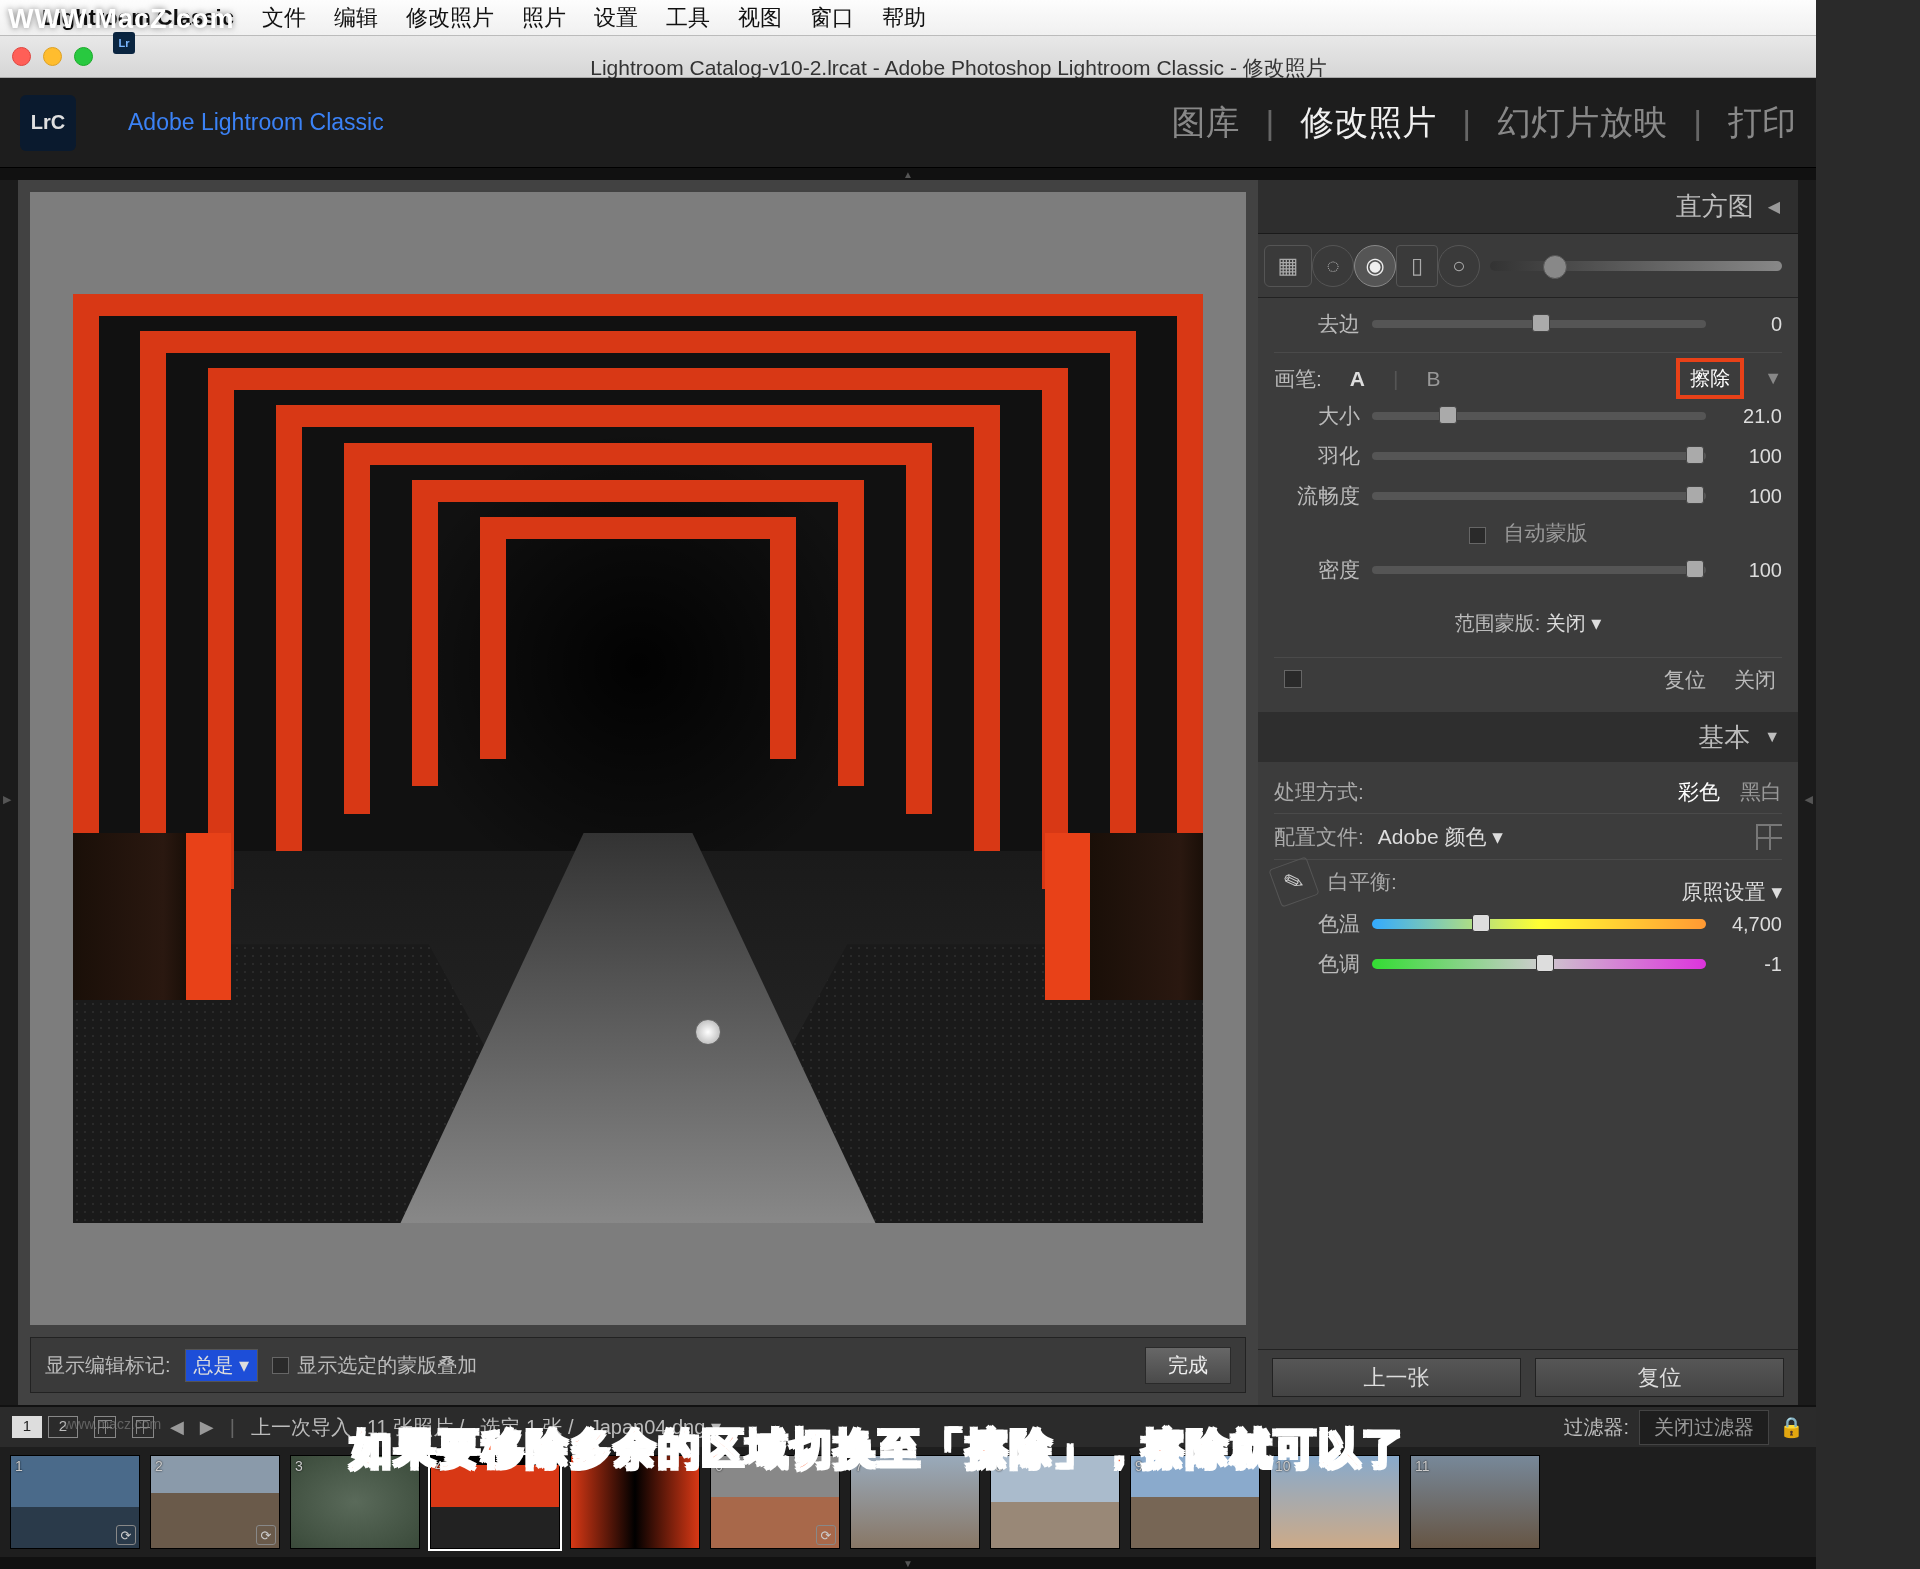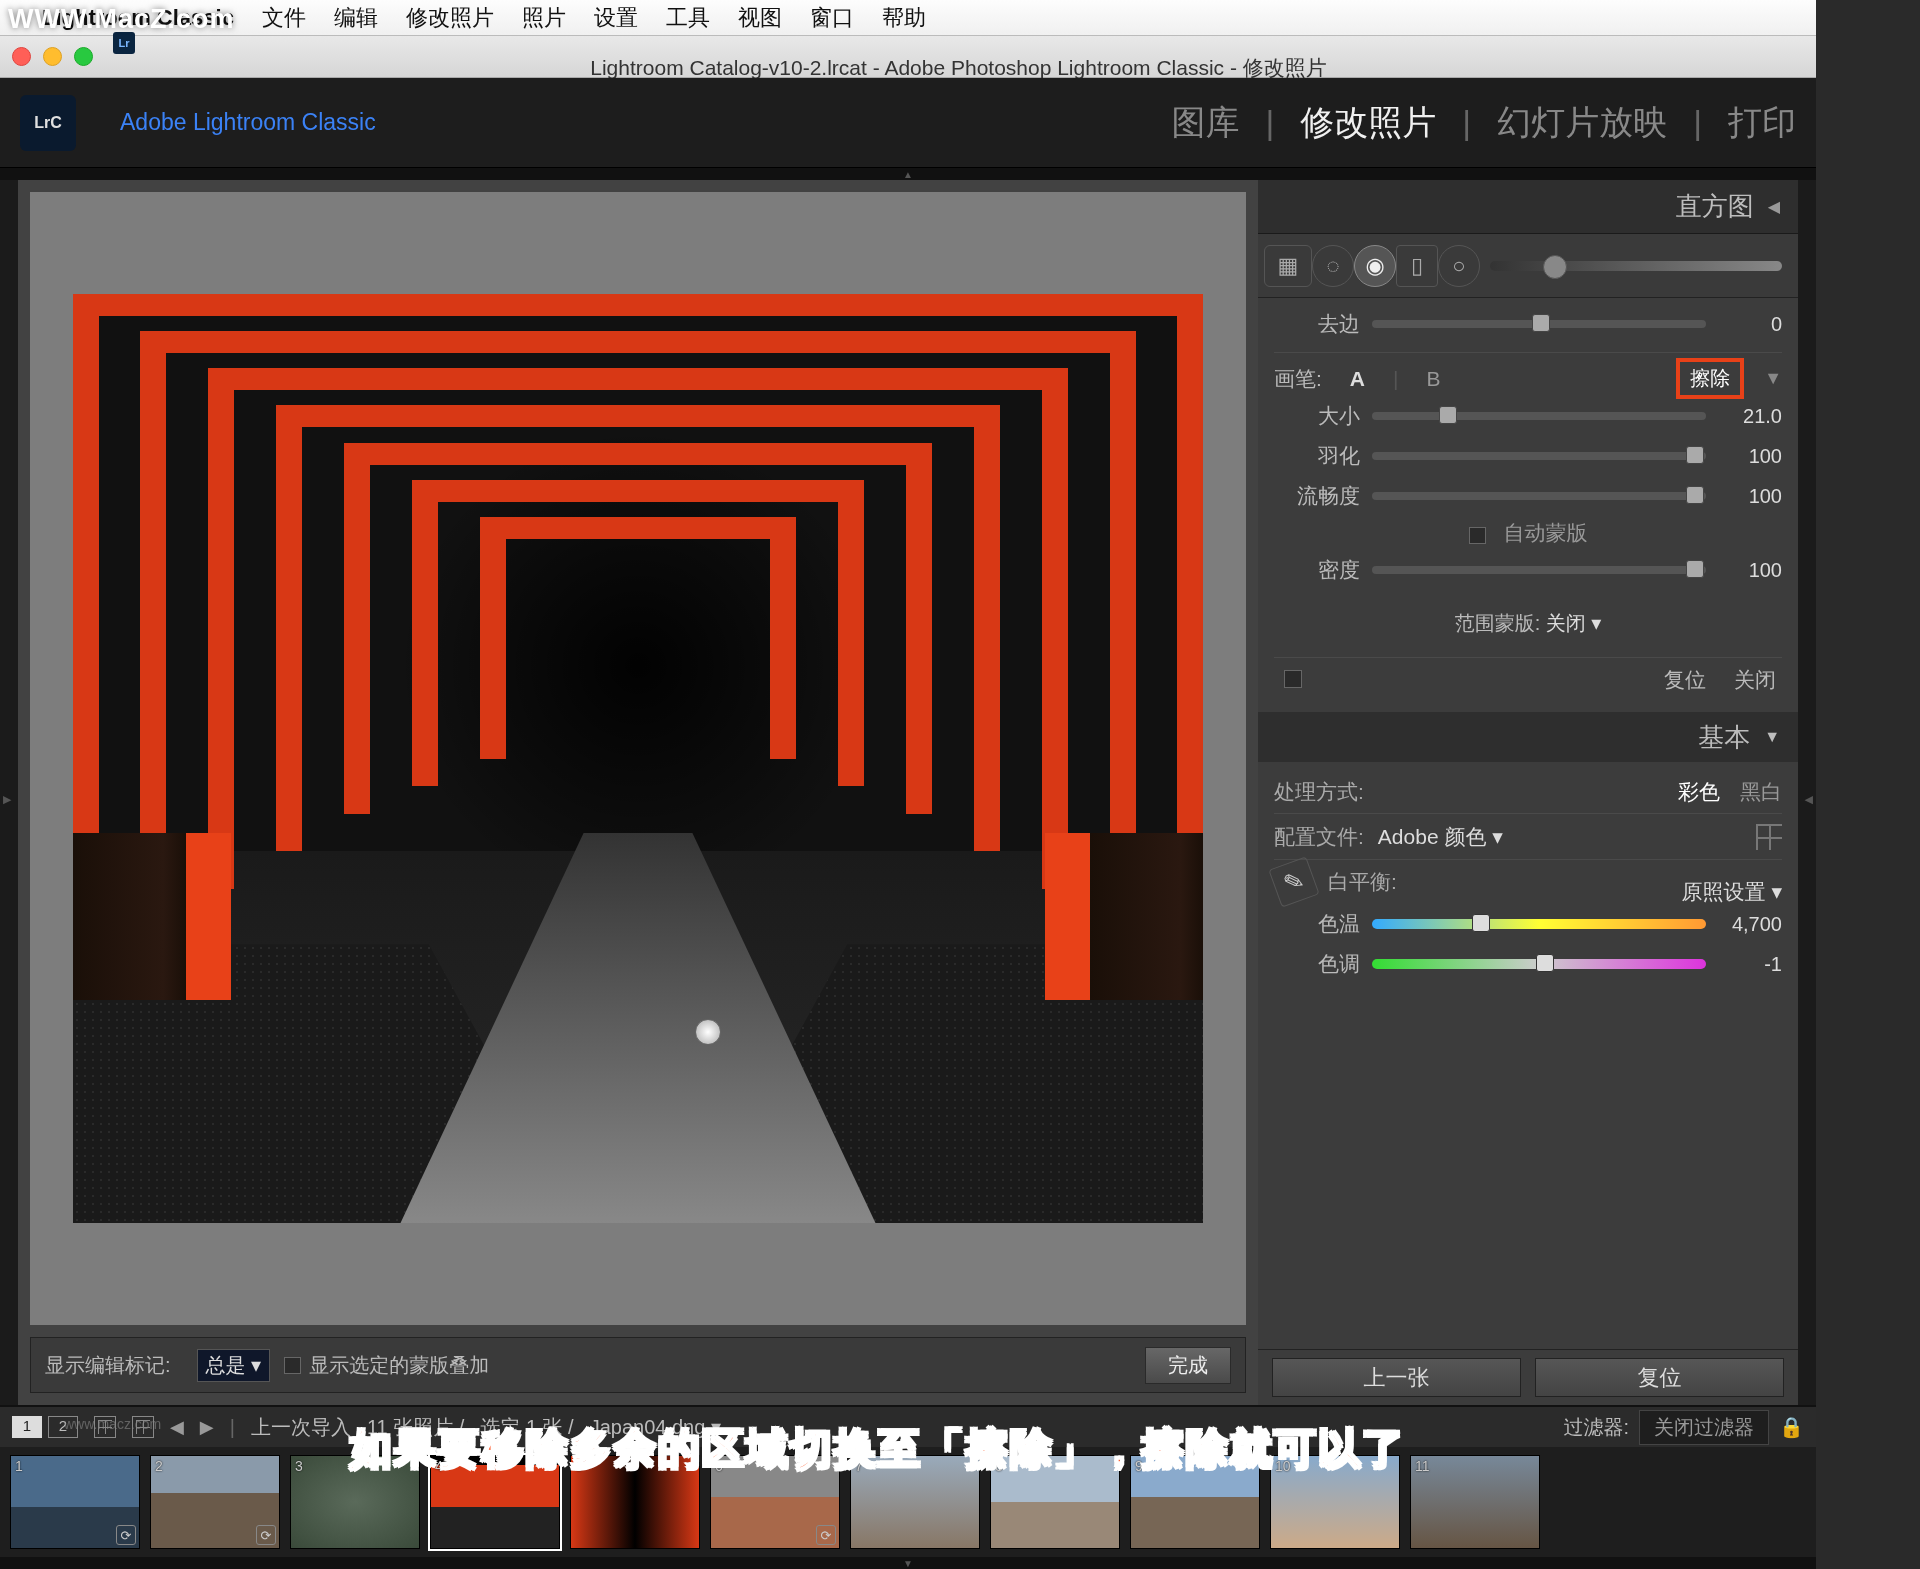--- a/index.html
+++ b/index.html
@@ -14,21 +14,21 @@
 
 .win-title { height:42px; background:linear-gradient(#e8e8e8,#d6d6d6); display:flex; align-items:center; padding:0 12px; border-bottom:1px solid #aaa; color:#333; font-size:21px; }
 .traffic { display:flex; gap:12px; margin-right:20px; }
 .traffic span { width:19px; height:19px; border-radius:50%; display:block; }
 .t-red{background:#ff5f57;border:1px solid #e0443e;} .t-yel{background:#ffbd2e;border:1px solid #dea123;} .t-grn{background:#28c940;border:1px solid #1aab29;}
 .win-title .title-text{ flex:1; text-align:center; }
 .win-title .lrc-badge{ width:22px; height:22px; background:#0a2540; border-radius:3px; color:#7bb8ff; font-size:11px; font-weight:700; display:flex; align-items:center; justify-content:center; margin-right:8px; }
 
 
 .lr-top { height:90px; background:#1d1d1d; display:flex; align-items:center; padding:0 20px; border-bottom:1px solid #000; }
-.lr-logo-box{ width:56px; height:56px; background:#0a1a2e; border-radius:6px; display:flex; align-items:center; justify-content:center; color:#e0e0e0; font-size:16px; font-weight:700; margin-right:20px;}
+.lr-logo-box{ width:56px; height:56px; background:#0a1a2e; border-radius:6px; display:flex; align-items:center; justify-content:center; color:#e0e0e0; font-size:20px; font-weight:700; margin-right:28px;}
 .lr-top .brand{ color:#3b82f6; font-size:23px; flex:1;margin-left:24px; }
 .modules{ display:flex; gap:26px; font-size:34px; color:#888; align-items:center;}
 .mod-sep{ color:#666; font-weight:200; font-size:34px;}
 .modules .active{ color:#f0f0f0; }
 
 
 .tri-handle{ height:12px; background:#111; display:flex; justify-content:center; align-items:center;}
 .tri-handle::after{content:"▲"; color:#555; font-size:10px;}
 
 
@@ -54,21 +54,21 @@
 .g6{top:20%;left:30%;right:30%;bottom:47%;border-color:#88200a;border-width:16px 24px 0 24px;}
 .g7{top:24%;left:36%;right:36%;bottom:50%;border-color:#701a08;border-width:12px 18px 0 18px;}
 .bases{position:absolute;bottom:24%;left:0;right:0;height:18%;background:linear-gradient(to right,#1a0f08 0%,#2a1810 8%,#1a0f08 10%,#e84118 10%,#e84118 14%,transparent 14%,transparent 86%,#e84118 86%,#e84118 90%,#1a0f08 90%,#2a1810 98%,#1a0f08 100%);}
 .path{position:absolute;bottom:0;left:20%;right:20%;height:42%;background:linear-gradient(to top,#888 0%,#666 40%,#333 100%);clip-path:polygon(15% 100%,85% 100%,58% 0%,42% 0%);}
 .gravel-l{position:absolute;bottom:0;left:0;width:45%;height:30%;background:radial-gradient(#2a2a2a 15%,#1a1a1a 20%) 0 0/8px 8px;clip-path:polygon(0 100%,100% 100%,70% 0%,0 0%);}
 .gravel-r{position:absolute;bottom:0;right:0;width:45%;height:30%;background:radial-gradient(#2a2a2a 15%,#1a1a1a 20%) 0 0/8px 8px;clip-path:polygon(0 100%,100% 100%,100% 0%,30% 0%);}
 .brush-pin{ position:absolute; left:55%; top:78%; width:26px; height:26px; border-radius:50%; background:radial-gradient(#fff,#aaa); border:1px solid #666;}
 
 
 .canvas-toolbar{ height:56px; background:#3a3a3a; border:1px solid #222; margin:0 12px 12px; display:flex; align-items:center; padding:0 14px; gap:14px; font-size:20px; color:#bbb;}
-.ct-select{ background:#0f172a; border:1px solid #555; padding:2px 8px; color:#ddd;margin-left:12px;}
+.ct-select{ background:#1d4ed8; border:1px solid #555; padding:2px 8px; color:#ddd;}
 .chk{ width:17px; height:17px; border:1px solid #666; background:#2a2a2a; display:inline-block; margin-right:8px; position:relative; top:2px;}
 .btn-done{ margin-left:auto; padding:4px 22px; background:linear-gradient(#676767,#4a4a4a); border:1px solid #2a2a2a; color:#eee; font-size:20px;}
 
 
 .right-panel{ width:540px; background:#3c3c3c; display:flex; flex-direction:column; }
 .panel-header{ background:#2e2e2e; height:54px; display:flex; align-items:center; justify-content:flex-end; padding:0 18px; font-size:26px; color:#bdbdbd; border-bottom:1px solid #1a1a1a;}
 .panel-header .tri{font-size:16px; margin-left:14px; color:#999;}
 .tool-strip{ height:64px; background:#3a3a3a; display:flex; align-items:center; justify-content:space-around; border-bottom:1px solid #222; padding:0 6px;}
 .tool-strip .ts{ width:42px; height:42px; border:1px solid #555; border-radius:50%; display:flex; align-items:center; justify-content:center; color:#aaa;}
 .tool-strip .ts.rect{ border-radius:6px; width:48px;}

